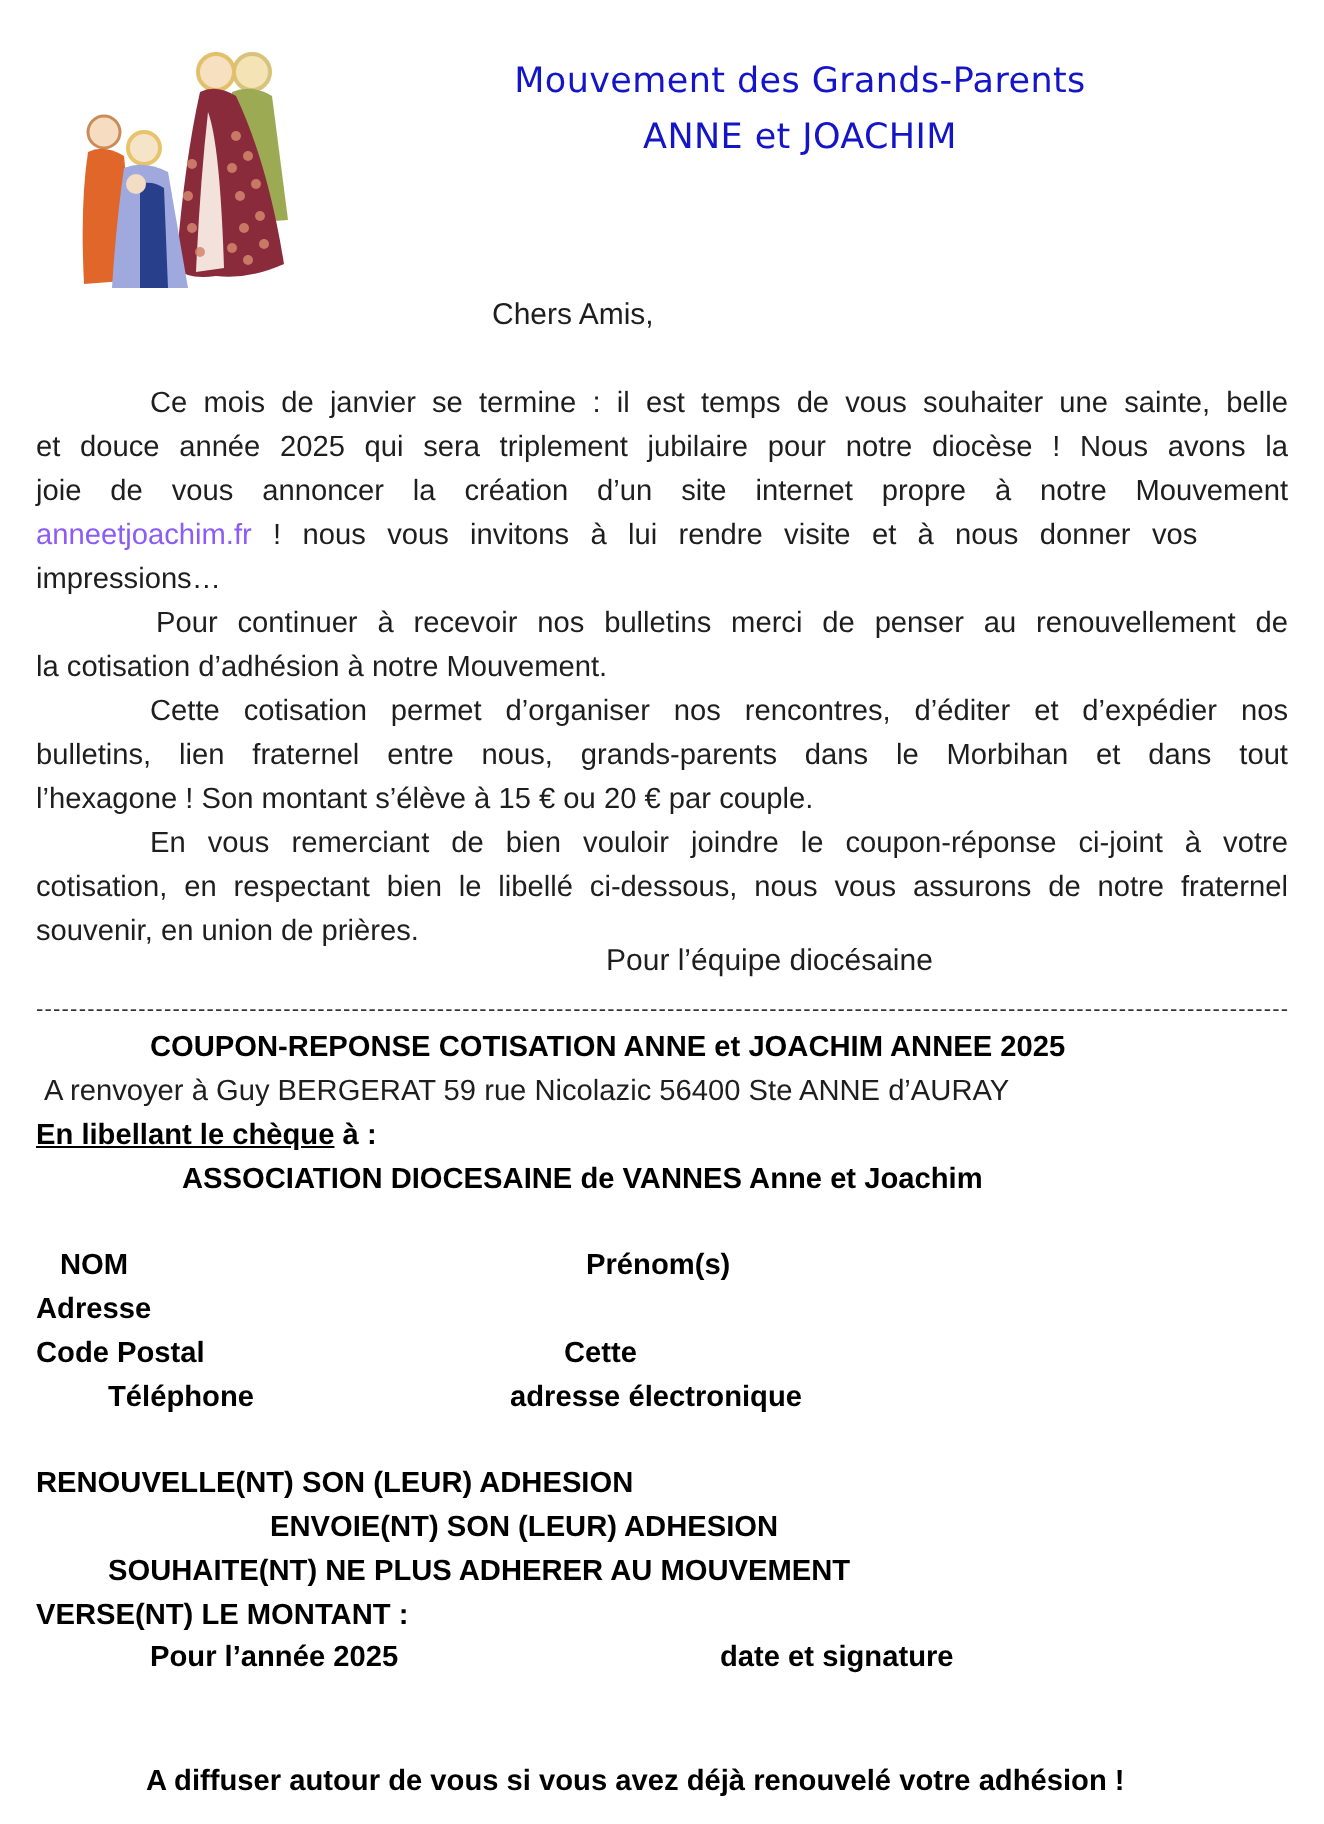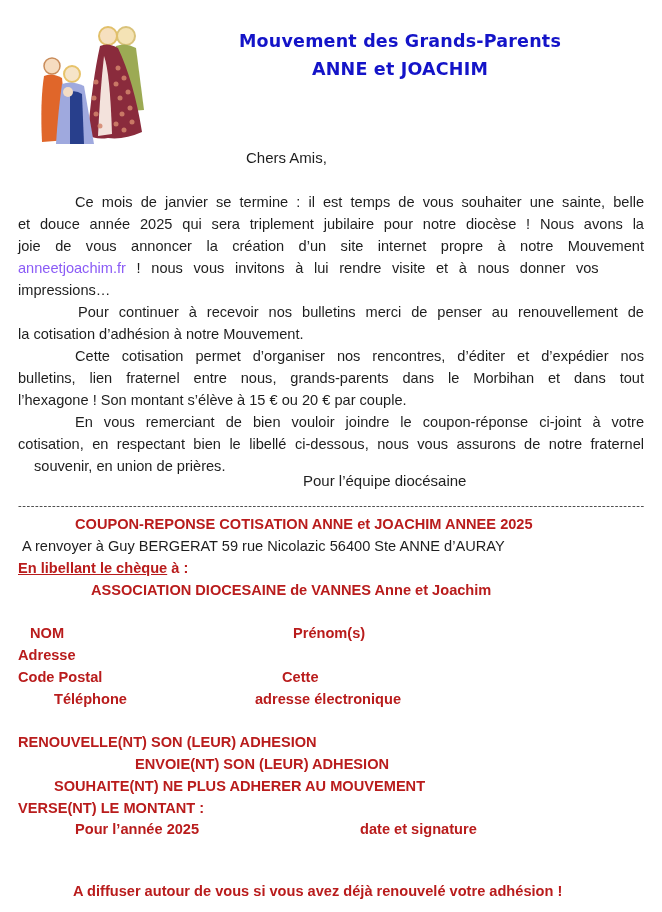--- a/index.html
+++ b/index.html
@@ -3,21 +3,21 @@
   <meta charset="utf-8">
   <style>
     html, body { margin: 0; padding: 0; background: #ffffff; }
     body { width: 662px; height: 912px; position: relative; overflow: hidden;
            font-family: "Liberation Sans", sans-serif; color: #1a1a1a; }
     .abs { position: absolute; white-space: nowrap; }
 
     
     .logo { position: absolute; left: 38px; top: 22px; width: 112px; height: 124px; }
     .title { position: absolute; left: 200px; width: 400px; text-align: center;
-             color: #1414c8; font-weight: bold; font-size: 17.5px;
+             color: #1414c8; font-weight: normal; font-size: 17.5px;
              font-family: "DejaVu Sans", sans-serif; letter-spacing: 0.2px; }
     .t1 { top: 31px; }
     .t2 { top: 59px; }
 
     
     .body-text { font-family: "Liberation Sans Narrow", "Liberation Sans", sans-serif;
                  font-size: 15px; color: #1e1e1e; }
     .line { position: absolute; left: 18px; width: 626px; height: 22px; line-height: 22px;
             font-size: 14.6px; white-space: nowrap; overflow: visible; }
     .justify { text-align: justify; text-align-last: justify; }
@@ -25,21 +25,21 @@
     .link { color: #8b5cf6; }
 
     .greeting { position: absolute; left: 246px; top: 149px; font-size: 15px; }
     .sign { position: absolute; left: 303px; top: 472px; font-size: 15px; }
 
     .separator { position: absolute; left: 18px; top: 502px; width: 627px; height: 6px;
                  overflow: hidden; font-size: 11px; line-height: 6px; color: #333;
                  letter-spacing: 0.6px; white-space: nowrap; }
 
     
-    .coupon { font-weight: bold; font-size: 14.6px; color: #b91c1c; }
+    .coupon { font-weight: bold; font-size: 14.6px; color: #000000; }
     .u { text-decoration: underline; }
   </style>
 </head>
 <body>
 
 <div class="logo">
   <svg width="112" height="124" viewBox="0 0 112 124">
 
     <circle cx="88" cy="14" r="9" fill="#f4e3b5" stroke="#d9c27a" stroke-width="2"></circle>
     <path d="M78 24 Q88 20 98 26 L106 88 L80 90 Z" fill="#9caa54"></path>
@@ -89,21 +89,21 @@
 
 <div class="line body-text justify indent" style="top:301px; padding-left:60px;">Pour continuer à recevoir nos bulletins merci de penser au renouvellement de</div>
 <div class="line body-text" style="top:323px;">la cotisation d’adhésion à notre Mouvement.</div>
 
 <div class="line body-text justify indent" style="top:345px;">Cette cotisation permet d’organiser nos rencontres, d’éditer et d’expédier nos</div>
 <div class="line body-text justify" style="top:367px;">bulletins, lien fraternel entre nous, grands-parents dans le Morbihan et dans tout</div>
 <div class="line body-text" style="top:389px;">l’hexagone ! Son montant s’élève à 15 € ou 20 € par couple.</div>
 
 <div class="line body-text justify indent" style="top:411px;">En vous remerciant de bien vouloir joindre le coupon-réponse ci-joint à votre</div>
 <div class="line body-text justify" style="top:433px;">cotisation, en respectant bien le libellé ci-dessous, nous vous assurons de notre fraternel</div>
-<div class="line body-text" style="top:455px;margin-left:16px;">souvenir, en union de prières.</div>
+<div class="line body-text" style="top:455px;">souvenir, en union de prières.</div>
 
 <div class="sign body-text abs">Pour l’équipe diocésaine</div>
 
 <div class="separator">-----------------------------------------------------------------------------------------------------------------------------------------------------------------------------</div>
 
 <div class="abs coupon" style="left:75px; top:516px;">COUPON-REPONSE COTISATION ANNE et JOACHIM ANNEE 2025</div>
 <div class="abs body-text" style="left:22px; top:538px; font-size:14.6px;">A renvoyer à    Guy BERGERAT 59 rue Nicolazic 56400 Ste ANNE d’AURAY</div>
 <div class="abs coupon" style="left:18px; top:560px;"><span class="u">En libellant le chèque</span><span> à :</span></div>
 <div class="abs coupon" style="left:91px; top:582px;">ASSOCIATION DIOCESAINE de VANNES Anne et Joachim</div>
 

